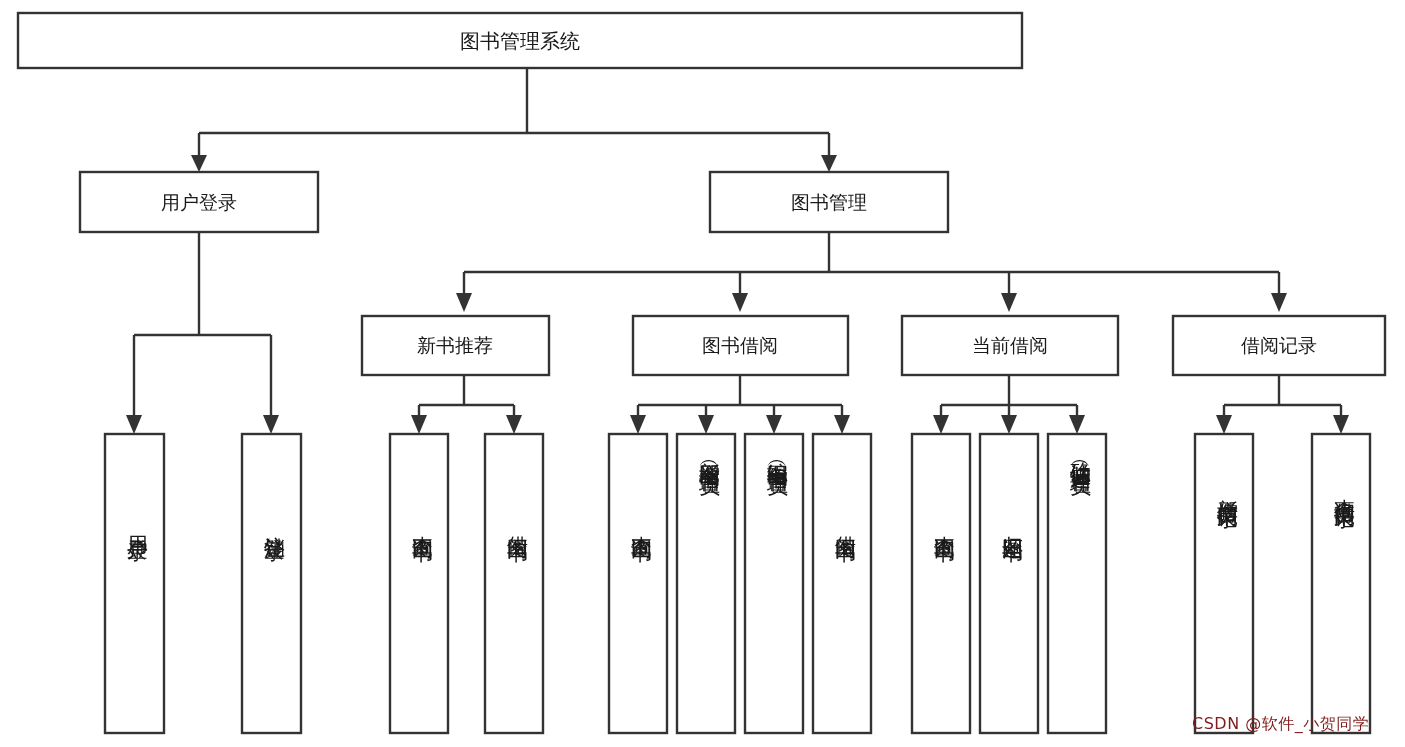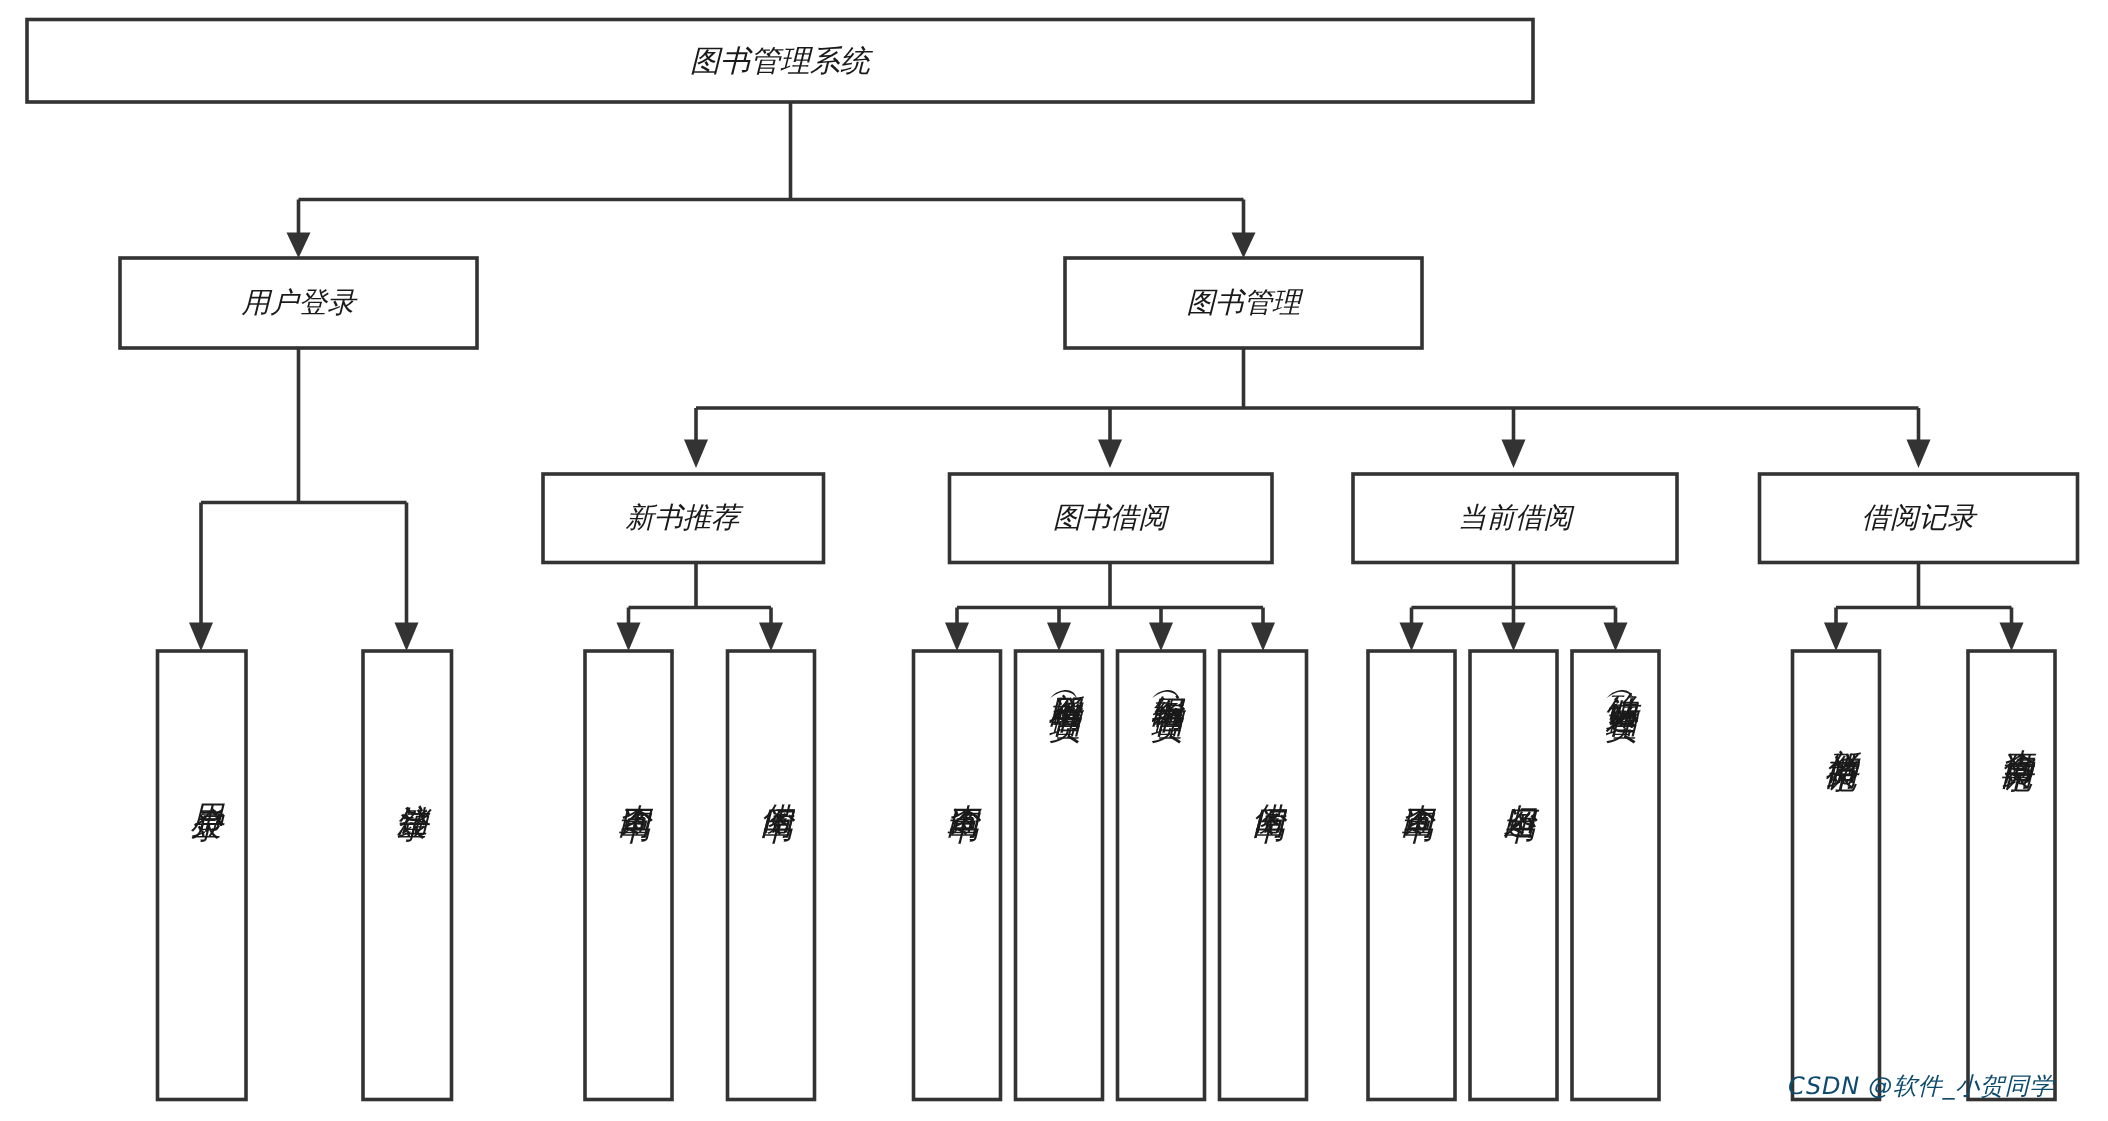--- a/index.html
+++ b/index.html
@@ -13,21 +13,20 @@
     font-family: "DejaVu Sans", "Liberation Sans", sans-serif;
     overflow: hidden;
     position: relative;
   }
   #chart-root {
     position: absolute;
     left: 0;
     top: 0;
     width: 1405px;
     height: 747px;
-    font-style: italic;
   }
   .node-box {
     fill: #ffffff;
     stroke: #333333;
     stroke-width: 2.4;
   }
   .connector {
     stroke: #333333;
     stroke-width: 2.4;
     fill: none;
@@ -62,21 +61,21 @@
     color: #1a1a1a;
     white-space: nowrap;
     pointer-events: none;
   }
   .watermark {
     position: absolute;
     left: 1192px;
     top: 714px;
     font-family: "DejaVu Sans", "Liberation Sans", sans-serif;
     font-size: 16px;
-    color: #0c4a6e;
+    color: #7f1d1d;
     letter-spacing: 0.5px;
     white-space: nowrap;
   }
 </style>
 </head>
 <body>
 
 <div id="chart-root">
 
   <svg width="1405" height="747" viewBox="0 0 1405 747" xmlns="http://www.w3.org/2000/svg">

